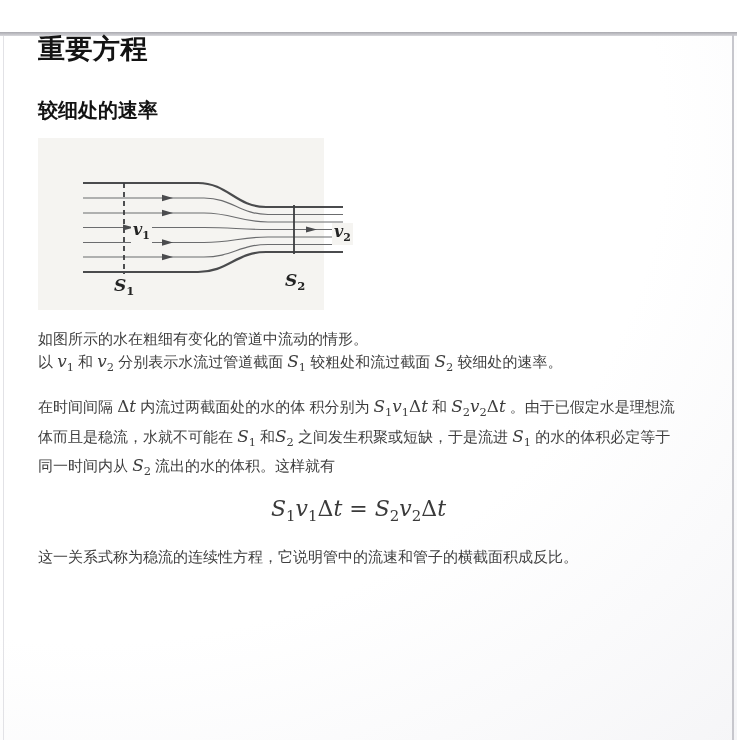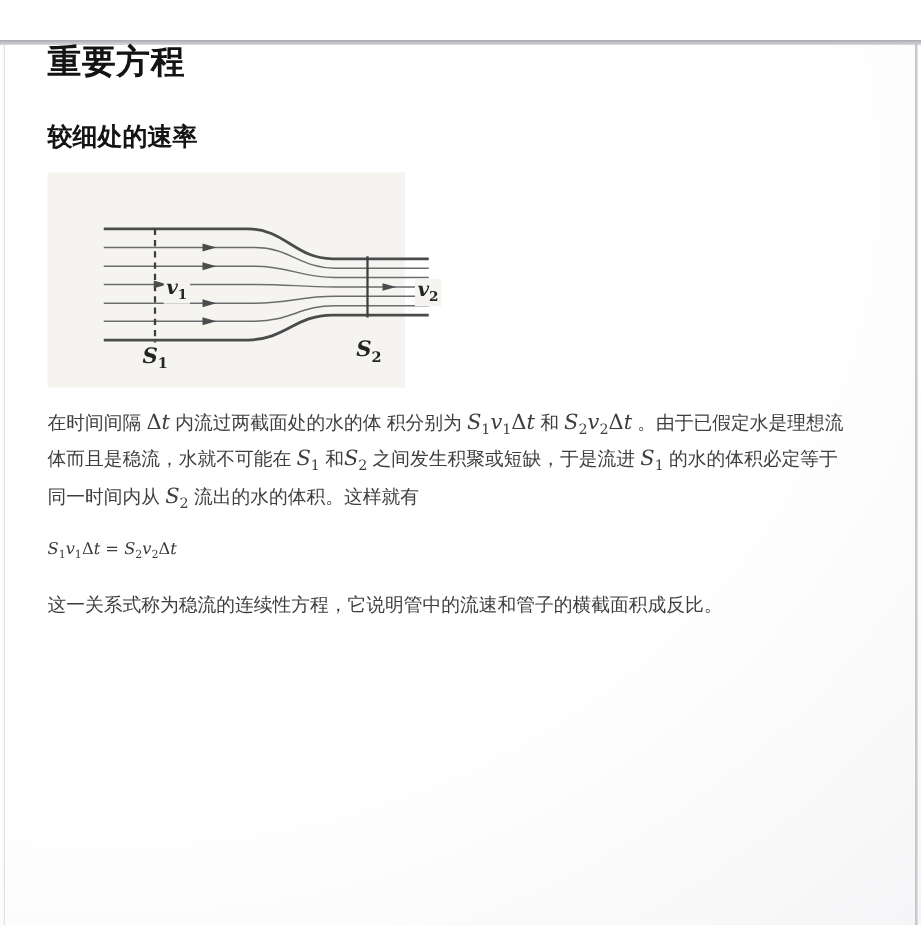--- a/index.html
+++ b/index.html
@@ -76,21 +76,22 @@
   .line { display: block; }
   .math {
     font-family: "DejaVu Serif", "Liberation Serif", serif;
     font-size: 1.12em;
     white-space: pre;
   }
   .mit { font-style: italic; }
   .mup { font-style: normal; }
   sub.msub { font-size: 0.68em; font-style: normal; }
   .equation {
-    font-size: 13px;
+    text-align: center;
+    font-size: 22px;
     line-height: 24px;
     color: #3a3a3a;
     font-family: "DejaVu Serif", "Liberation Serif", serif;
   }
   .eq1 { margin-top: 14px; }
   .eq2 { margin-top: 11px; }
   .equation .math { font-size: 1em; }
 </style>
 </head>
 <body>
@@ -125,20 +126,24 @@
         <polygon points="124,115.8 135,119 124,122.2" fill="#4b4c4e"></polygon>
         <polygon points="85,86.4 96,89.5 85,92.6" fill="#4b4c4e"></polygon>
         <polygon points="268,88.5 279,91.5 268,94.5" fill="#4b4c4e"></polygon>
       </svg>
       <span class="fl fl-v" style="left:93px; top:83px;"><span class="math"><span class="mit">v</span><sub class="msub">1</sub></span></span>
       <span class="fl fl-v" style="left:294px; top:85px;"><span class="math"><span class="mit">v</span><sub class="msub">2</sub></span></span>
       <span class="fl fl-s" style="left:74px; top:138px;"><span class="math"><span class="mit">S</span><sub class="msub">1</sub></span></span>
       <span class="fl fl-s" style="left:245px; top:115px;margin-top:18px;"><span class="math"><span class="mit">S</span><sub class="msub">2</sub></span></span>
     </figure>
 
+    <p class="body-text p1">
+      <span class="line">如图所示的水在粗细有变化的管道中流动的情形。</span>
+      <span class="line">以 <span class="math"><span class="mit">v</span><sub class="msub">1</sub></span> 和 <span class="math"><span class="mit">v</span><sub class="msub">2</sub></span> 分别表示水流过管道截面 <span class="math"><span class="mit">S</span><sub class="msub">1</sub></span> 较粗处和流过截面 <span class="math"><span class="mit">S</span><sub class="msub">2</sub></span> 较细处的速率。</span>
+    </p>
 
     <p class="body-text p2">在时间间隔 <span class="math"><span class="mup">Δ</span><span class="mit">t</span></span> 内流过两截面处的水的体 积分别为 <span class="math"><span class="mit">S</span><sub class="msub">1</sub><span class="mit">v</span><sub class="msub">1</sub><span class="mup">Δ</span><span class="mit">t</span></span> 和 <span class="math"><span class="mit">S</span><sub class="msub">2</sub><span class="mit">v</span><sub class="msub">2</sub><span class="mup">Δ</span><span class="mit">t</span></span> 。由于已假定水是理想流体而且是稳流，水就不可能在 <span class="math"><span class="mit">S</span><sub class="msub">1</sub></span> 和<span class="math"><span class="mit">S</span><sub class="msub">2</sub></span> 之间发生积聚或短缺，于是流进 <span class="math"><span class="mit">S</span><sub class="msub">1</sub></span> 的水的体积必定等于同一时间内从 <span class="math"><span class="mit">S</span><sub class="msub">2</sub></span> 流出的水的体积。这样就有</p>
 
     <div class="equation eq1"><span class="math"><span class="mit">S</span><sub class="msub">1</sub><span class="mit">v</span><sub class="msub">1</sub><span class="mup">Δ</span><span class="mit">t</span><span class="mup"> </span><span class="mup">=</span><span class="mup"> </span><span class="mit">S</span><sub class="msub">2</sub><span class="mit">v</span><sub class="msub">2</sub><span class="mup">Δ</span><span class="mit">t</span></span></div>
 
     <p class="body-text p3">这一关系式称为稳流的连续性方程，它说明管中的流速和管子的横截面积成反比。</p>
   </main>
 </div>
 
 </body></html>

